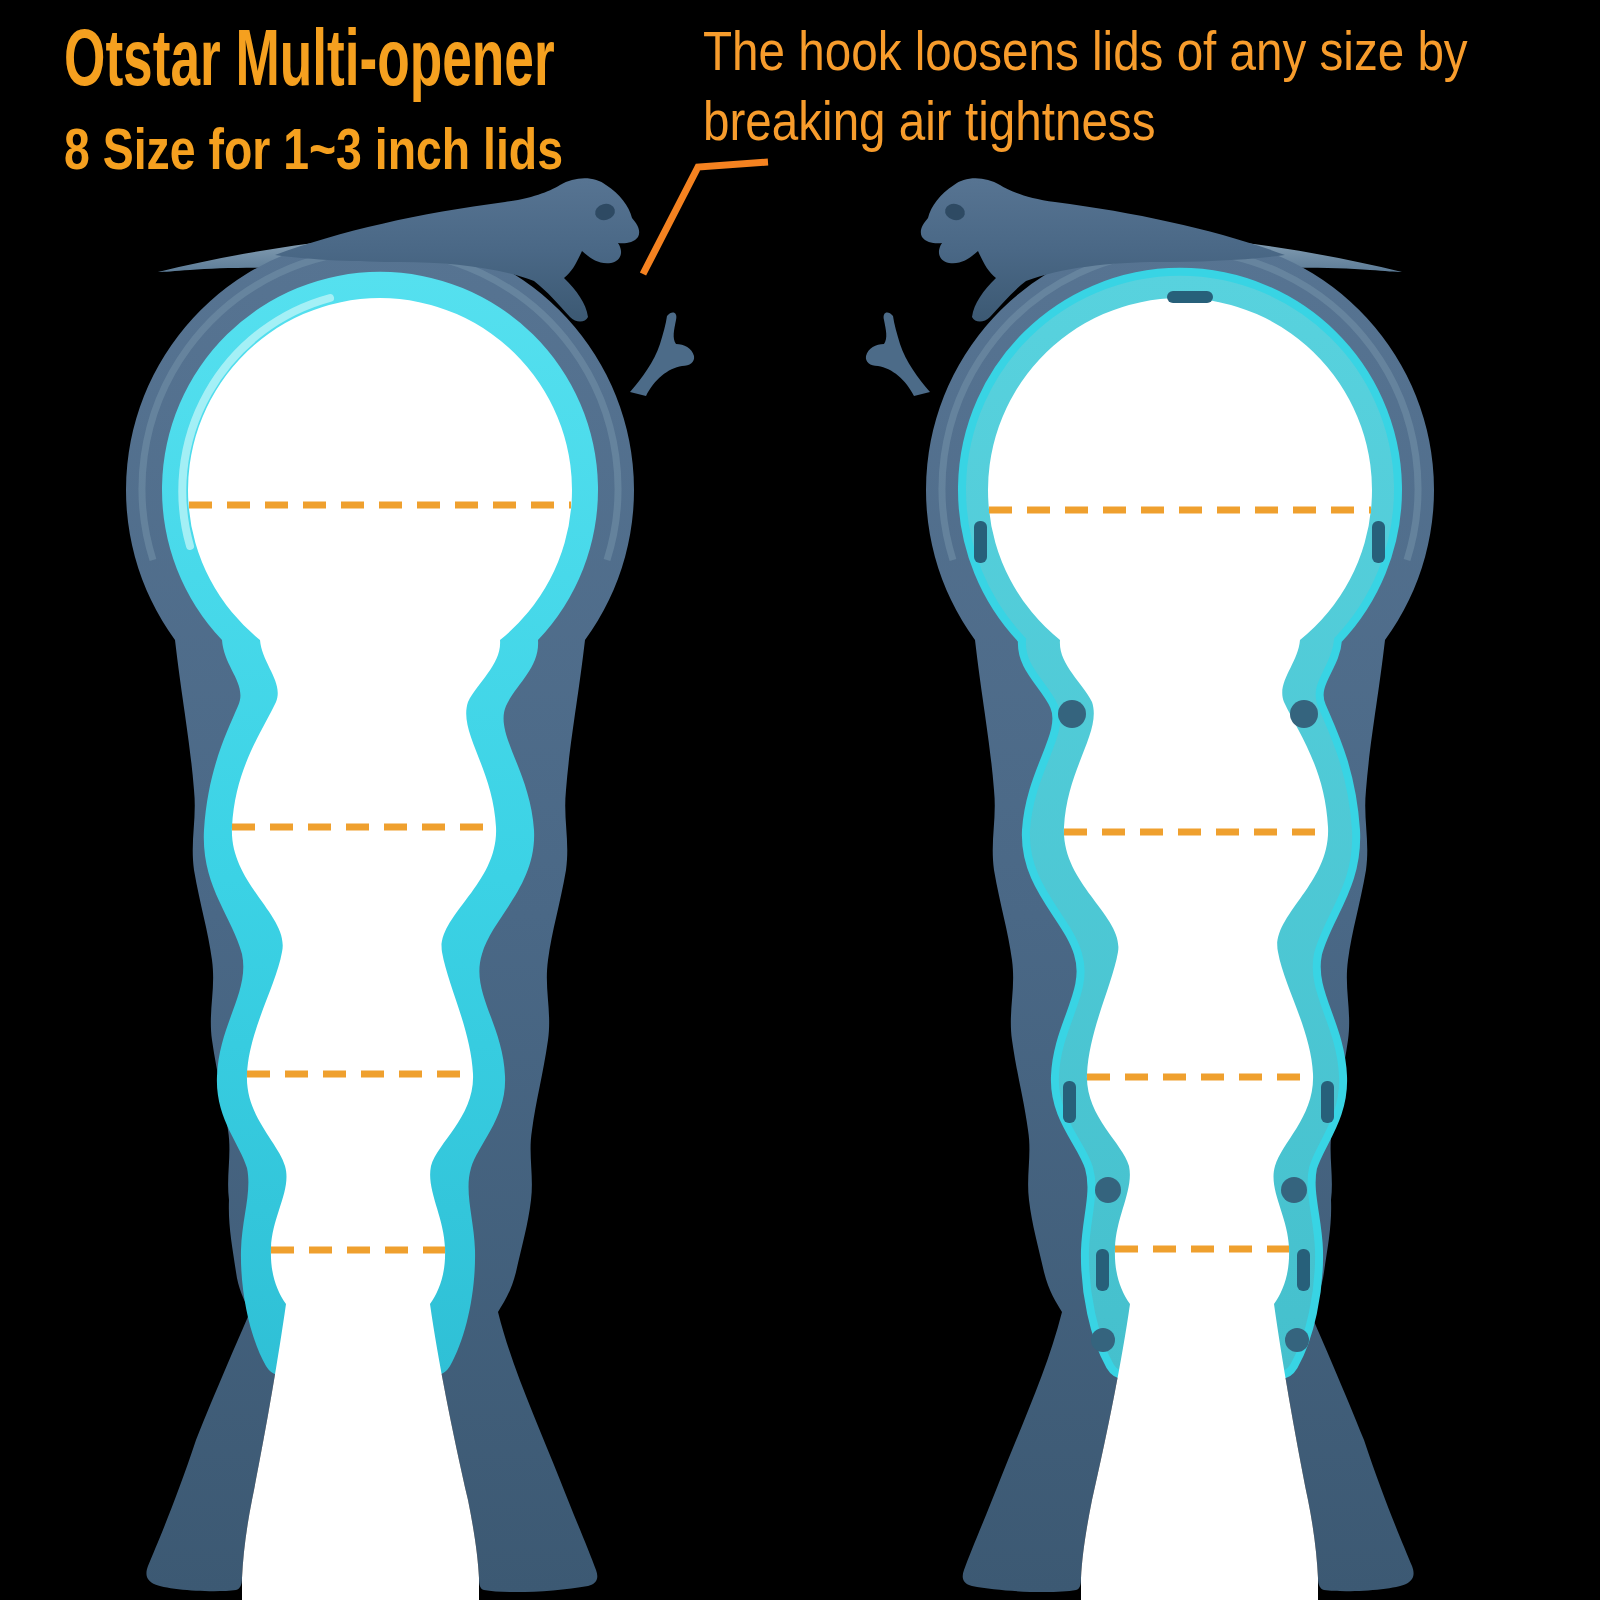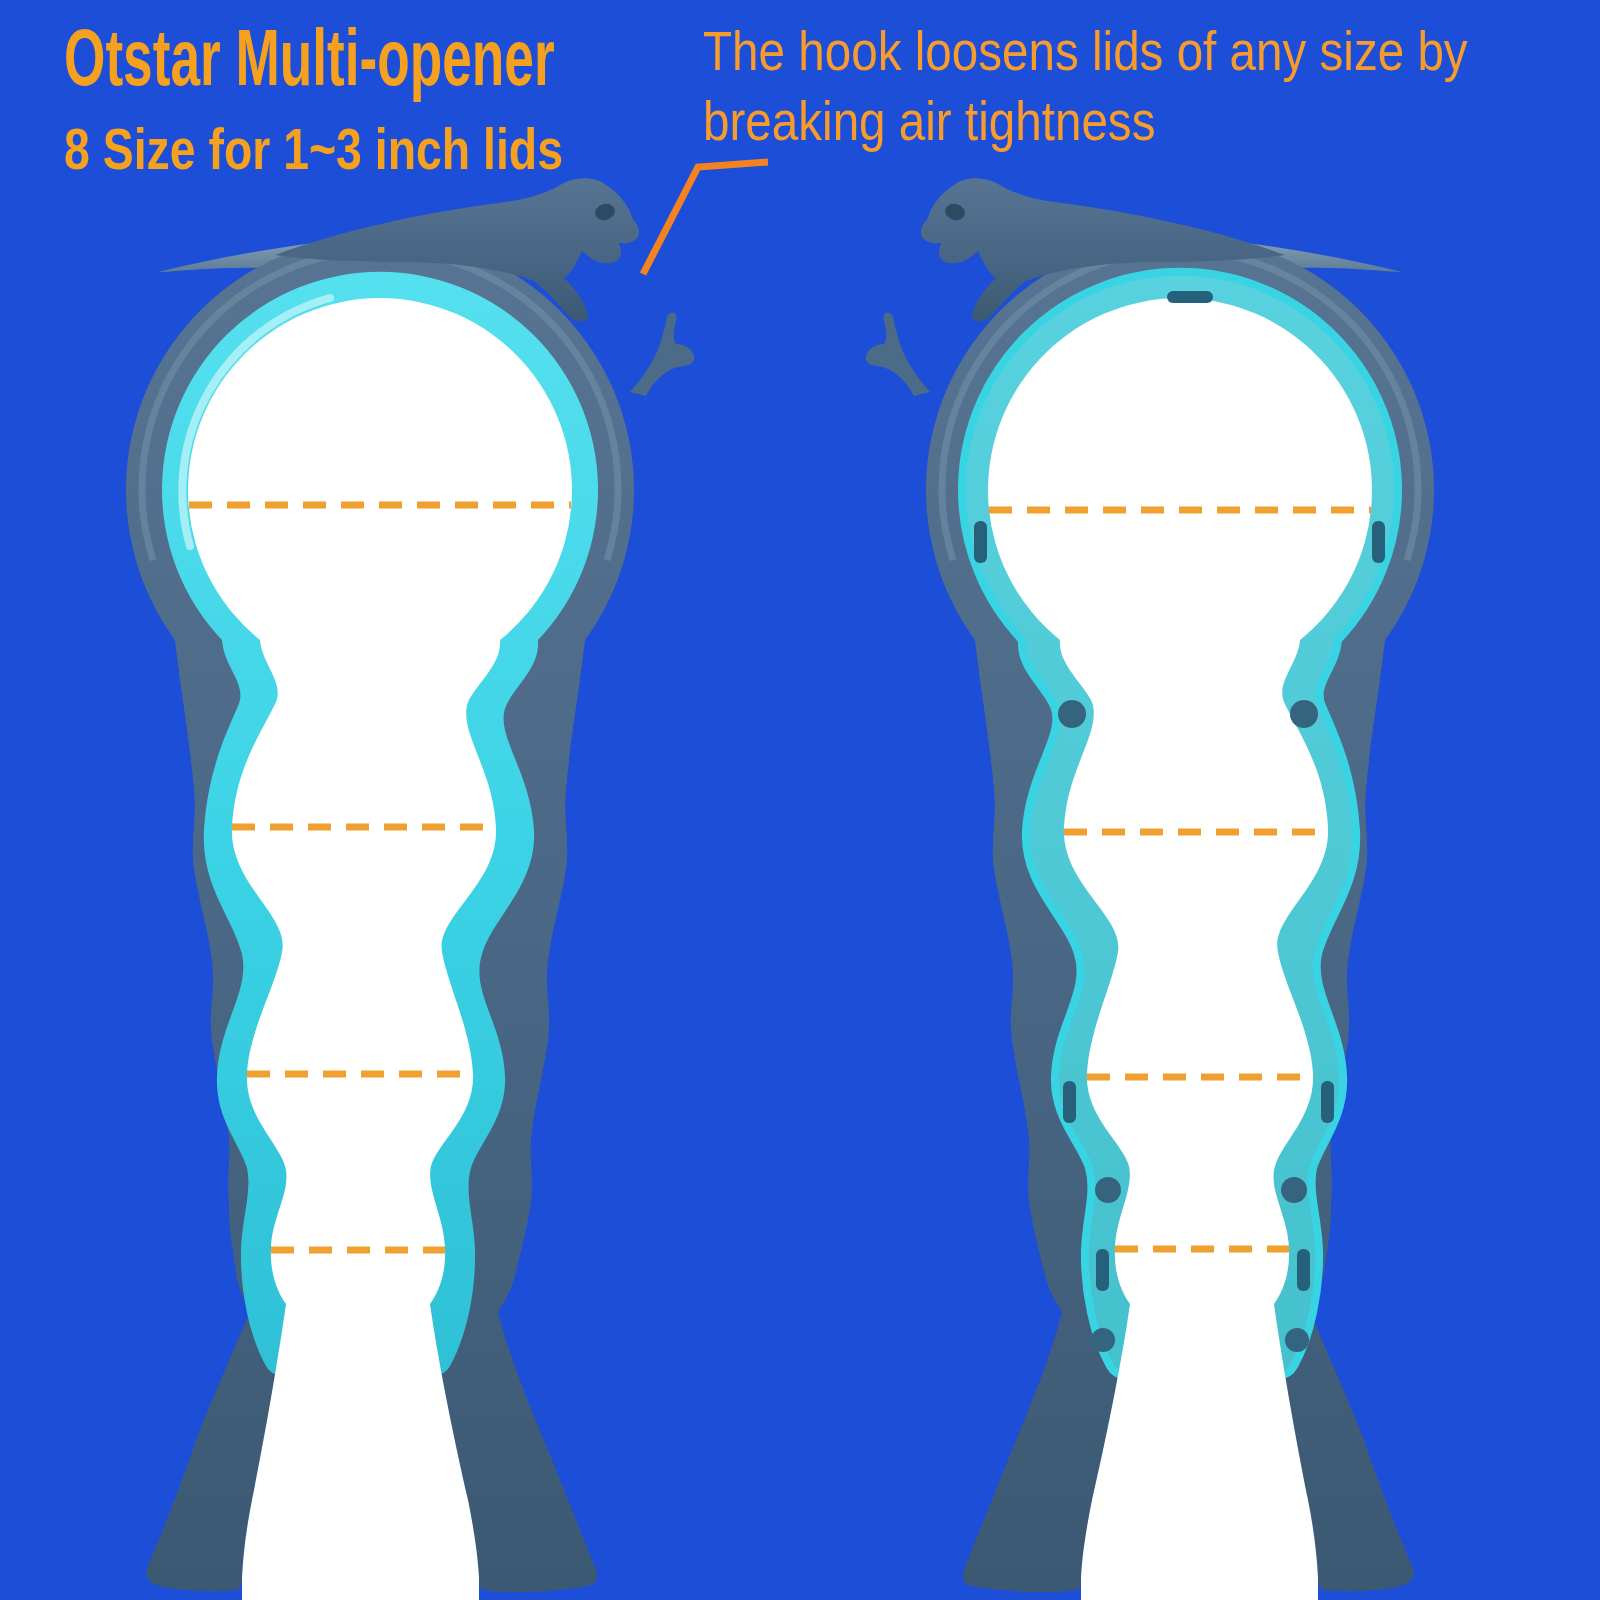--- a/index.html
+++ b/index.html
@@ -1,16 +1,16 @@
 <!DOCTYPE html>
 <html style="--accent-orange: #F5A01F; --annotation-orange: #F79C2C; --leader-orange: #F58220; --dash-orange: #EFA02E; --body-slate: #4A6886; --body-slate-dark: #3C5973; --body-slate-light: #8EA7BA; --grip-cyan-front: #3BD2E5; --grip-teal-back: #4EC7D3; --mark-navy: #27607A; --background: #FFFFFF;"><head>
 <meta charset="utf-8">
 <style>
   html,body{margin:0;padding:0;background:#ffffff;}
-  .canvas{position:relative;width:1600px;height:1600px;background:#1d4ed8;overflow:hidden;
+  .canvas{position:relative;width:1600px;height:1600px;background:#000000;overflow:hidden;
           font-family:"Liberation Sans", sans-serif;}
   .title{position:absolute;left:64px;top:18px;font-size:80px;font-weight:bold;line-height:1;
          color:var(--accent-orange,#F5A01F);transform:scaleX(.665);transform-origin:left top;white-space:nowrap;}
   .subtitle{position:absolute;left:64px;top:120px;font-size:58px;font-weight:bold;line-height:1;
          color:var(--accent-orange,#F5A01F);transform:scaleX(.8);transform-origin:left top;white-space:nowrap;}
   .annotation{position:absolute;left:703px;top:16px;font-size:56px;font-weight:400;line-height:70px;
          color:var(--annotation-orange,#F79C2C);transform:scaleX(.85);transform-origin:left top;white-space:nowrap;}
   svg{position:absolute;left:0;top:0;}
   .dash{stroke:var(--dash-orange,#EFA02E);stroke-width:7;stroke-dasharray:23 15;fill:none;}
   .leader{stroke:var(--leader-orange,#F58220);stroke-width:7;fill:none;}

